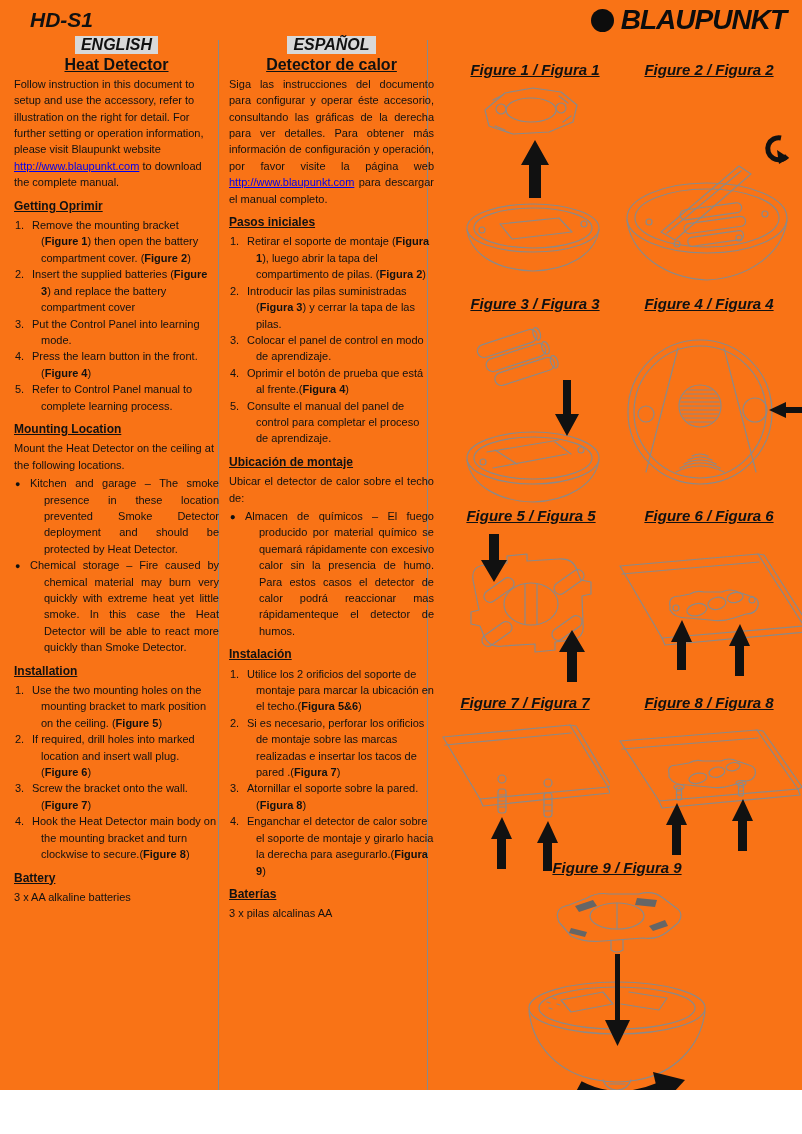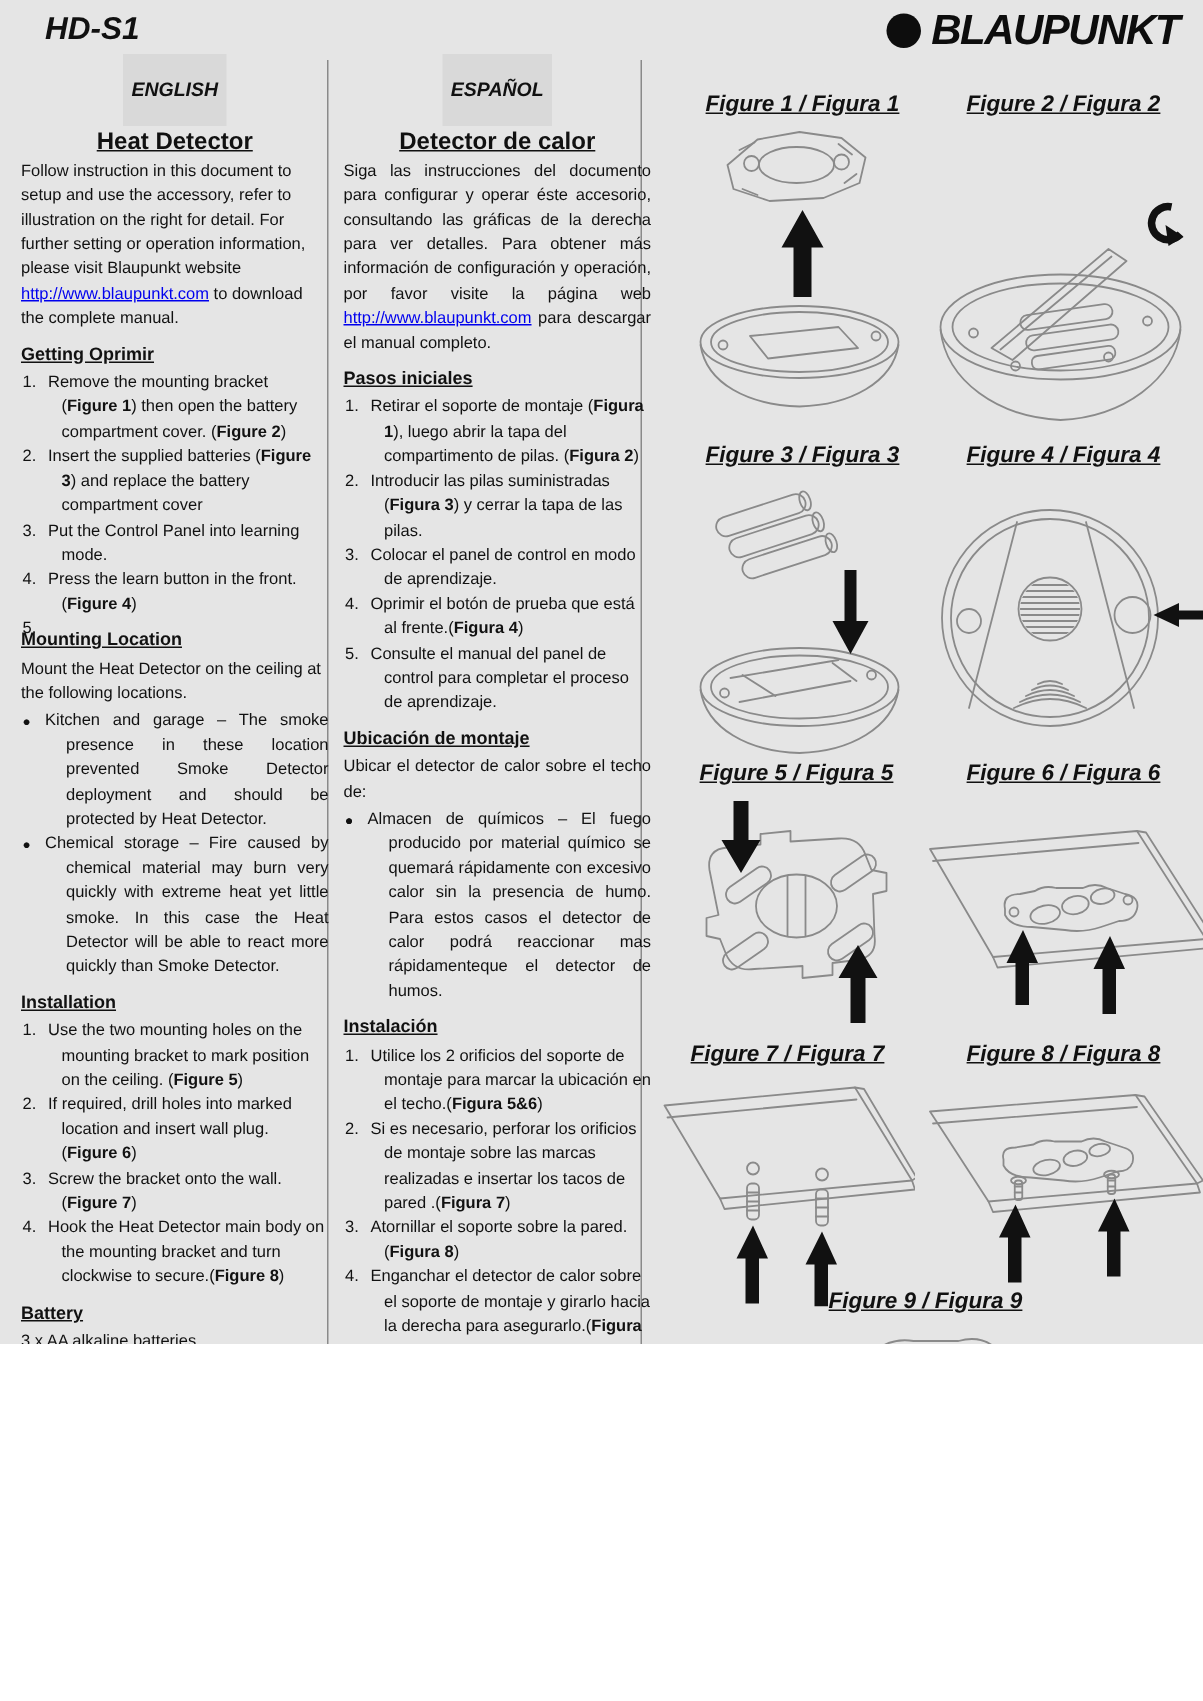--- a/index.html
+++ b/index.html
@@ -1,31 +1,31 @@
 <!DOCTYPE html>
 <html><head>
 <meta charset="utf-8">
 <style>
   html,body{margin:0;padding:0;background:#fff;}
-  .page{position:relative;width:802px;height:896px;background:#e5e5e5;overflow:hidden;
+  .page{position:relative;width:802px;height:1090px;background:#f97316;overflow:hidden;
         font-family:"Liberation Sans",sans-serif;color:#111;}
   
   .model{position:absolute;left:30px;top:8px;font-size:21px;font-weight:bold;font-style:italic;letter-spacing:0px;}
   .brand{position:absolute;right:16px;top:4px;display:flex;align-items:center;gap:7px;}
   .brand-dot{width:23px;height:23px;border-radius:50%;background:#0d0d0d;}
   .brand-text{font-size:28px;font-weight:800;font-style:italic;letter-spacing:-1px;color:#0d0d0d;}
   
   .col{position:absolute;top:36px;width:205px;font-size:11px;line-height:16.4px;}
   .col-en{left:14px;}
   .col-es{left:229px;}
   .vrule{position:absolute;top:40px;width:1px;height:1056px;background:#8a8a8a;}
   .vr1{left:218px;}
   .vr2{left:427px;}
   .lang-wrap{text-align:center;margin-bottom:3px;}
-  .lang{display:inline-block;background:#d9d9d9;padding:16px 6px;font-weight:bold;font-style:italic;font-size:13px;}
+  .lang{display:inline-block;background:#d9d9d9;padding:1px 6px;font-weight:bold;font-style:italic;font-size:16px;}
   .h-title{font-weight:bold;text-decoration:underline;font-size:16px;text-align:center;margin:2px 0 2px;}
   .h-section{font-weight:bold;text-decoration:underline;font-size:12px;margin:7px 0 3px;}
   .para{margin:0 0 2px;}
   .just{text-align:justify;}
   .list{margin:2px 0 2px;}
   .li{position:relative;margin:0;}
   .li .marker{position:absolute;left:1px;top:0;}
   .li .li-body{display:block;}
   .li.num{padding-left:27px;}
   .li.num .li-body{text-indent:-9px;}
@@ -74,20 +74,21 @@
         <div class="li num">
           <span class="marker">3.</span>
           <span class="li-body"><span>Put the Control Panel into learning mode.</span></span>
         </div>
         <div class="li num">
           <span class="marker">4.</span>
           <span class="li-body"><span>Press the learn button in the front. (</span><span style="font-weight: 700;">Figure 4</span><span>)</span></span>
         </div>
         <div class="li num">
           <span class="marker">5.</span>
+          <span class="li-body"><span>Refer to Control Panel manual to complete learning process.</span></span>
         </div>
       </div>
 
     <div class="h-section">Mounting Location</div>
     <p class="para">Mount the Heat Detector on the ceiling at the following locations.</p>
     <div class="list">
         <div class="li bullet">
           <span class="marker">●</span>
           <span class="li-body">Kitchen and garage – The smoke presence in these location prevented Smoke Detector deployment and should be protected by Heat Detector.</span>
         </div>

